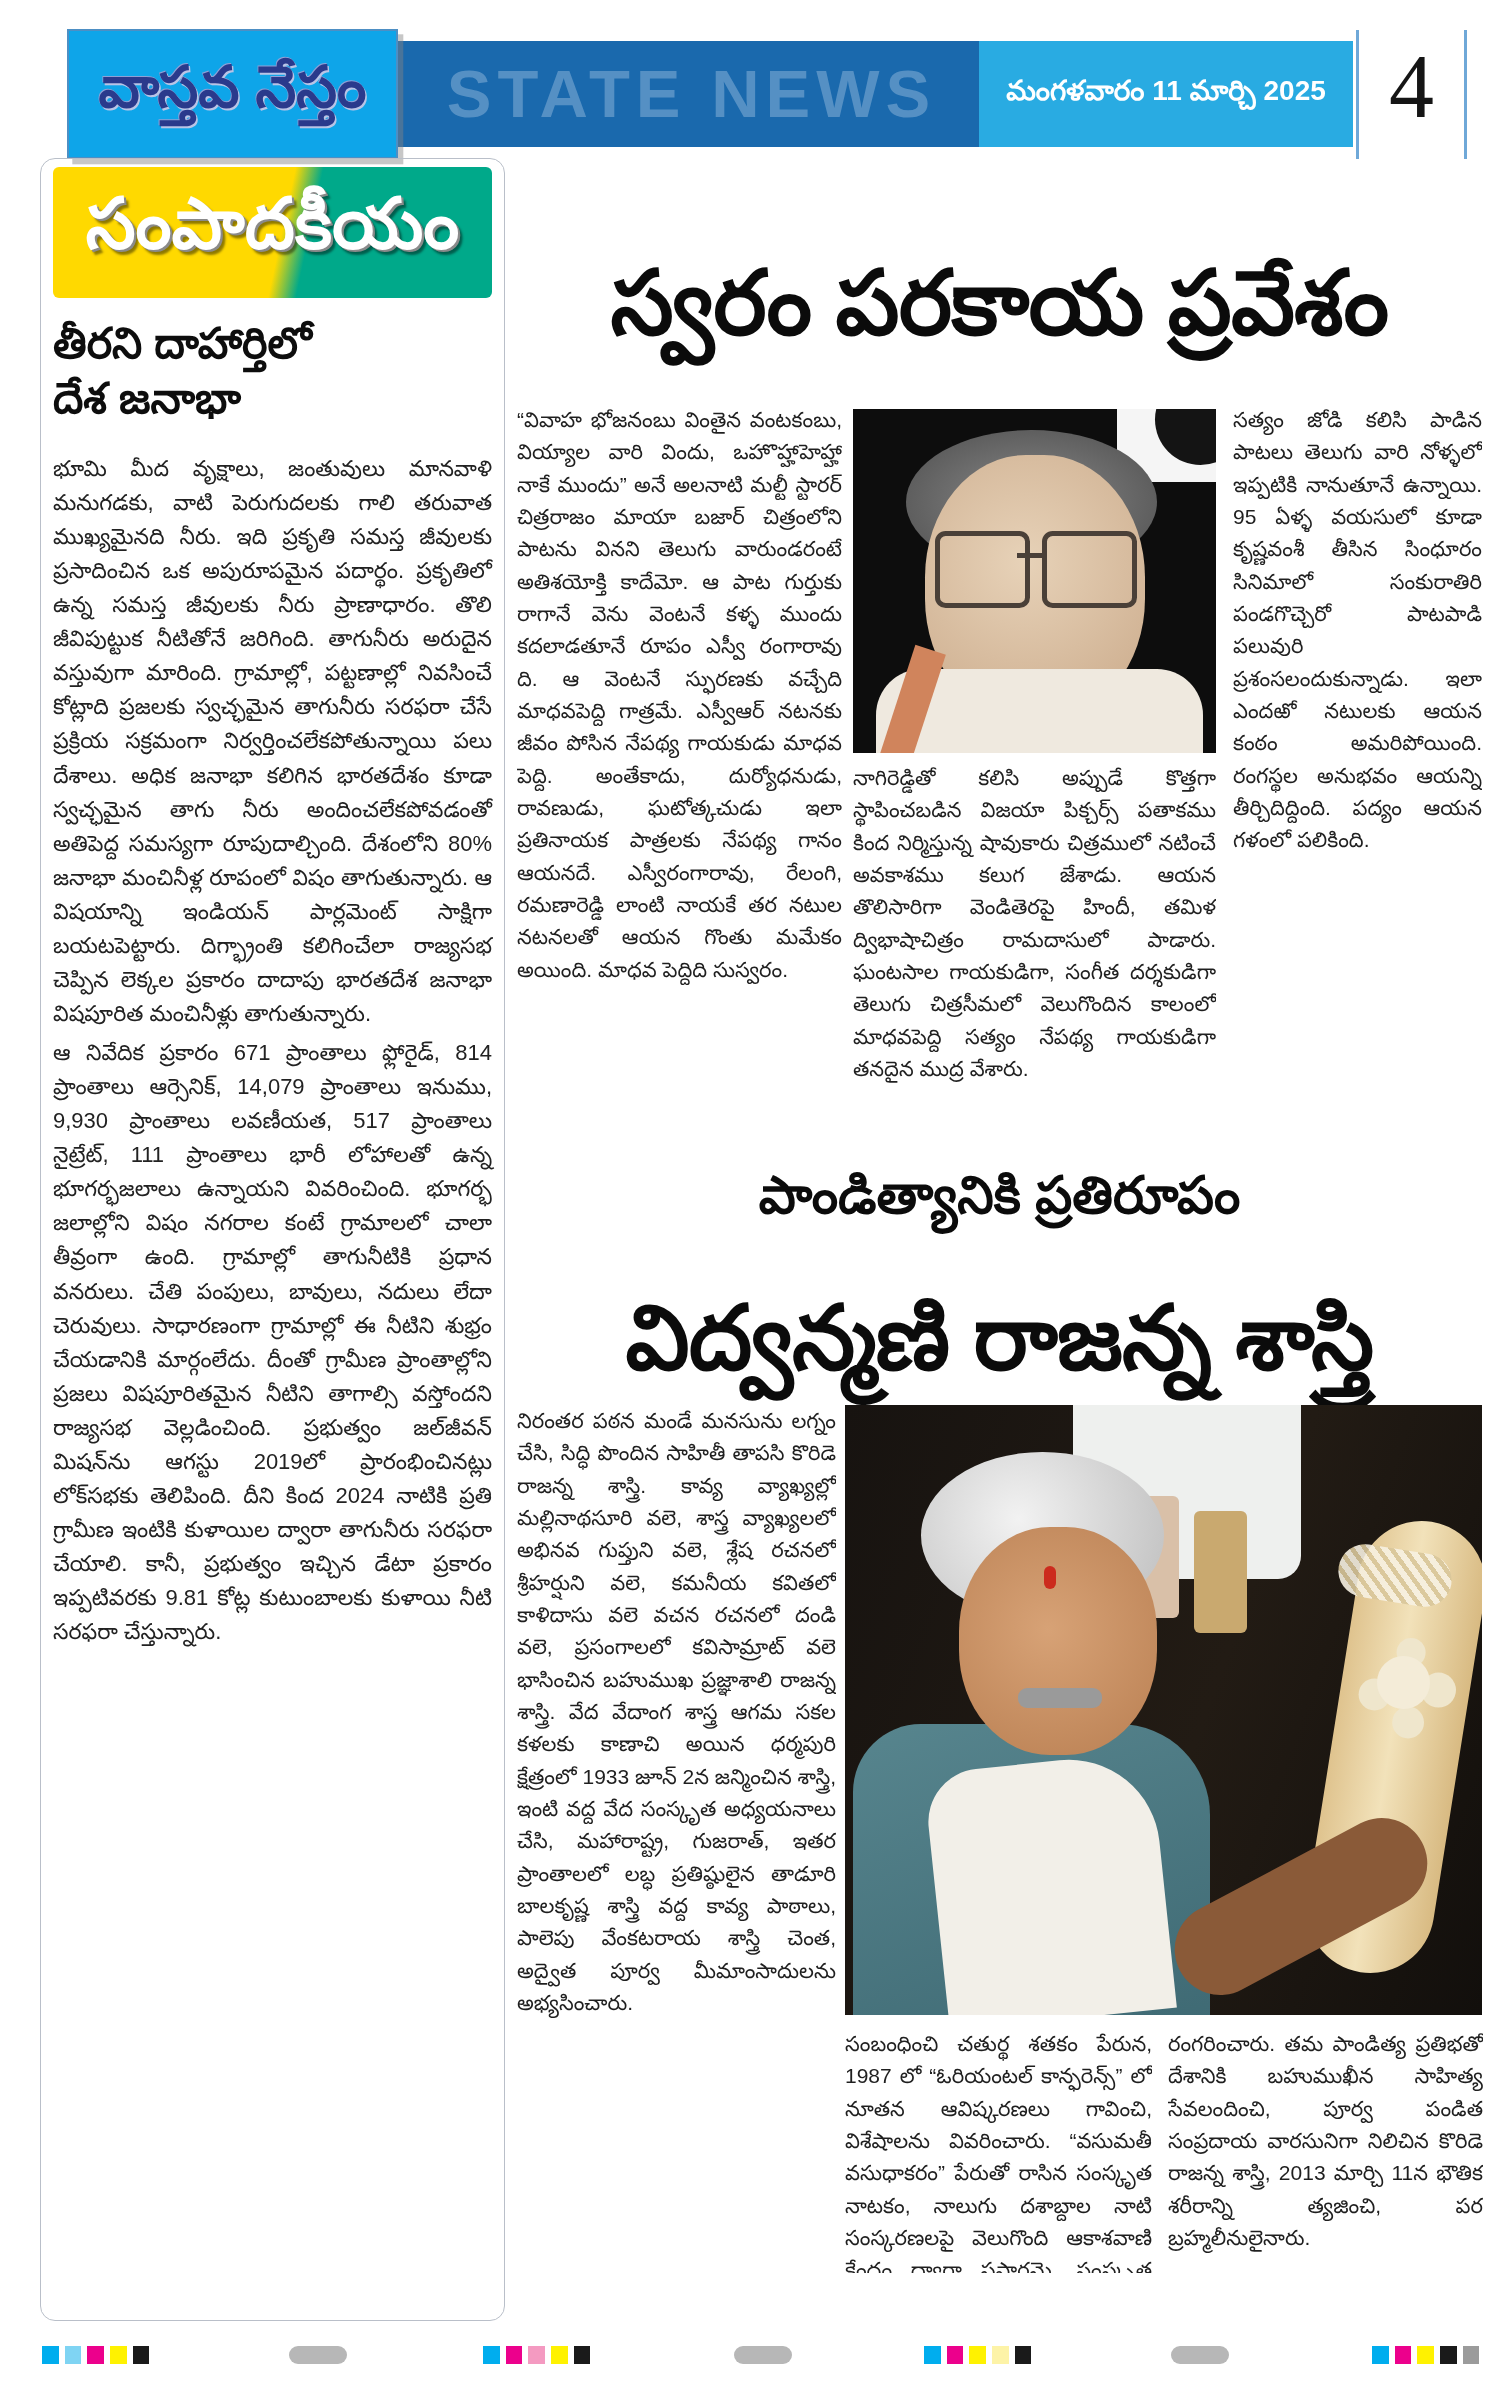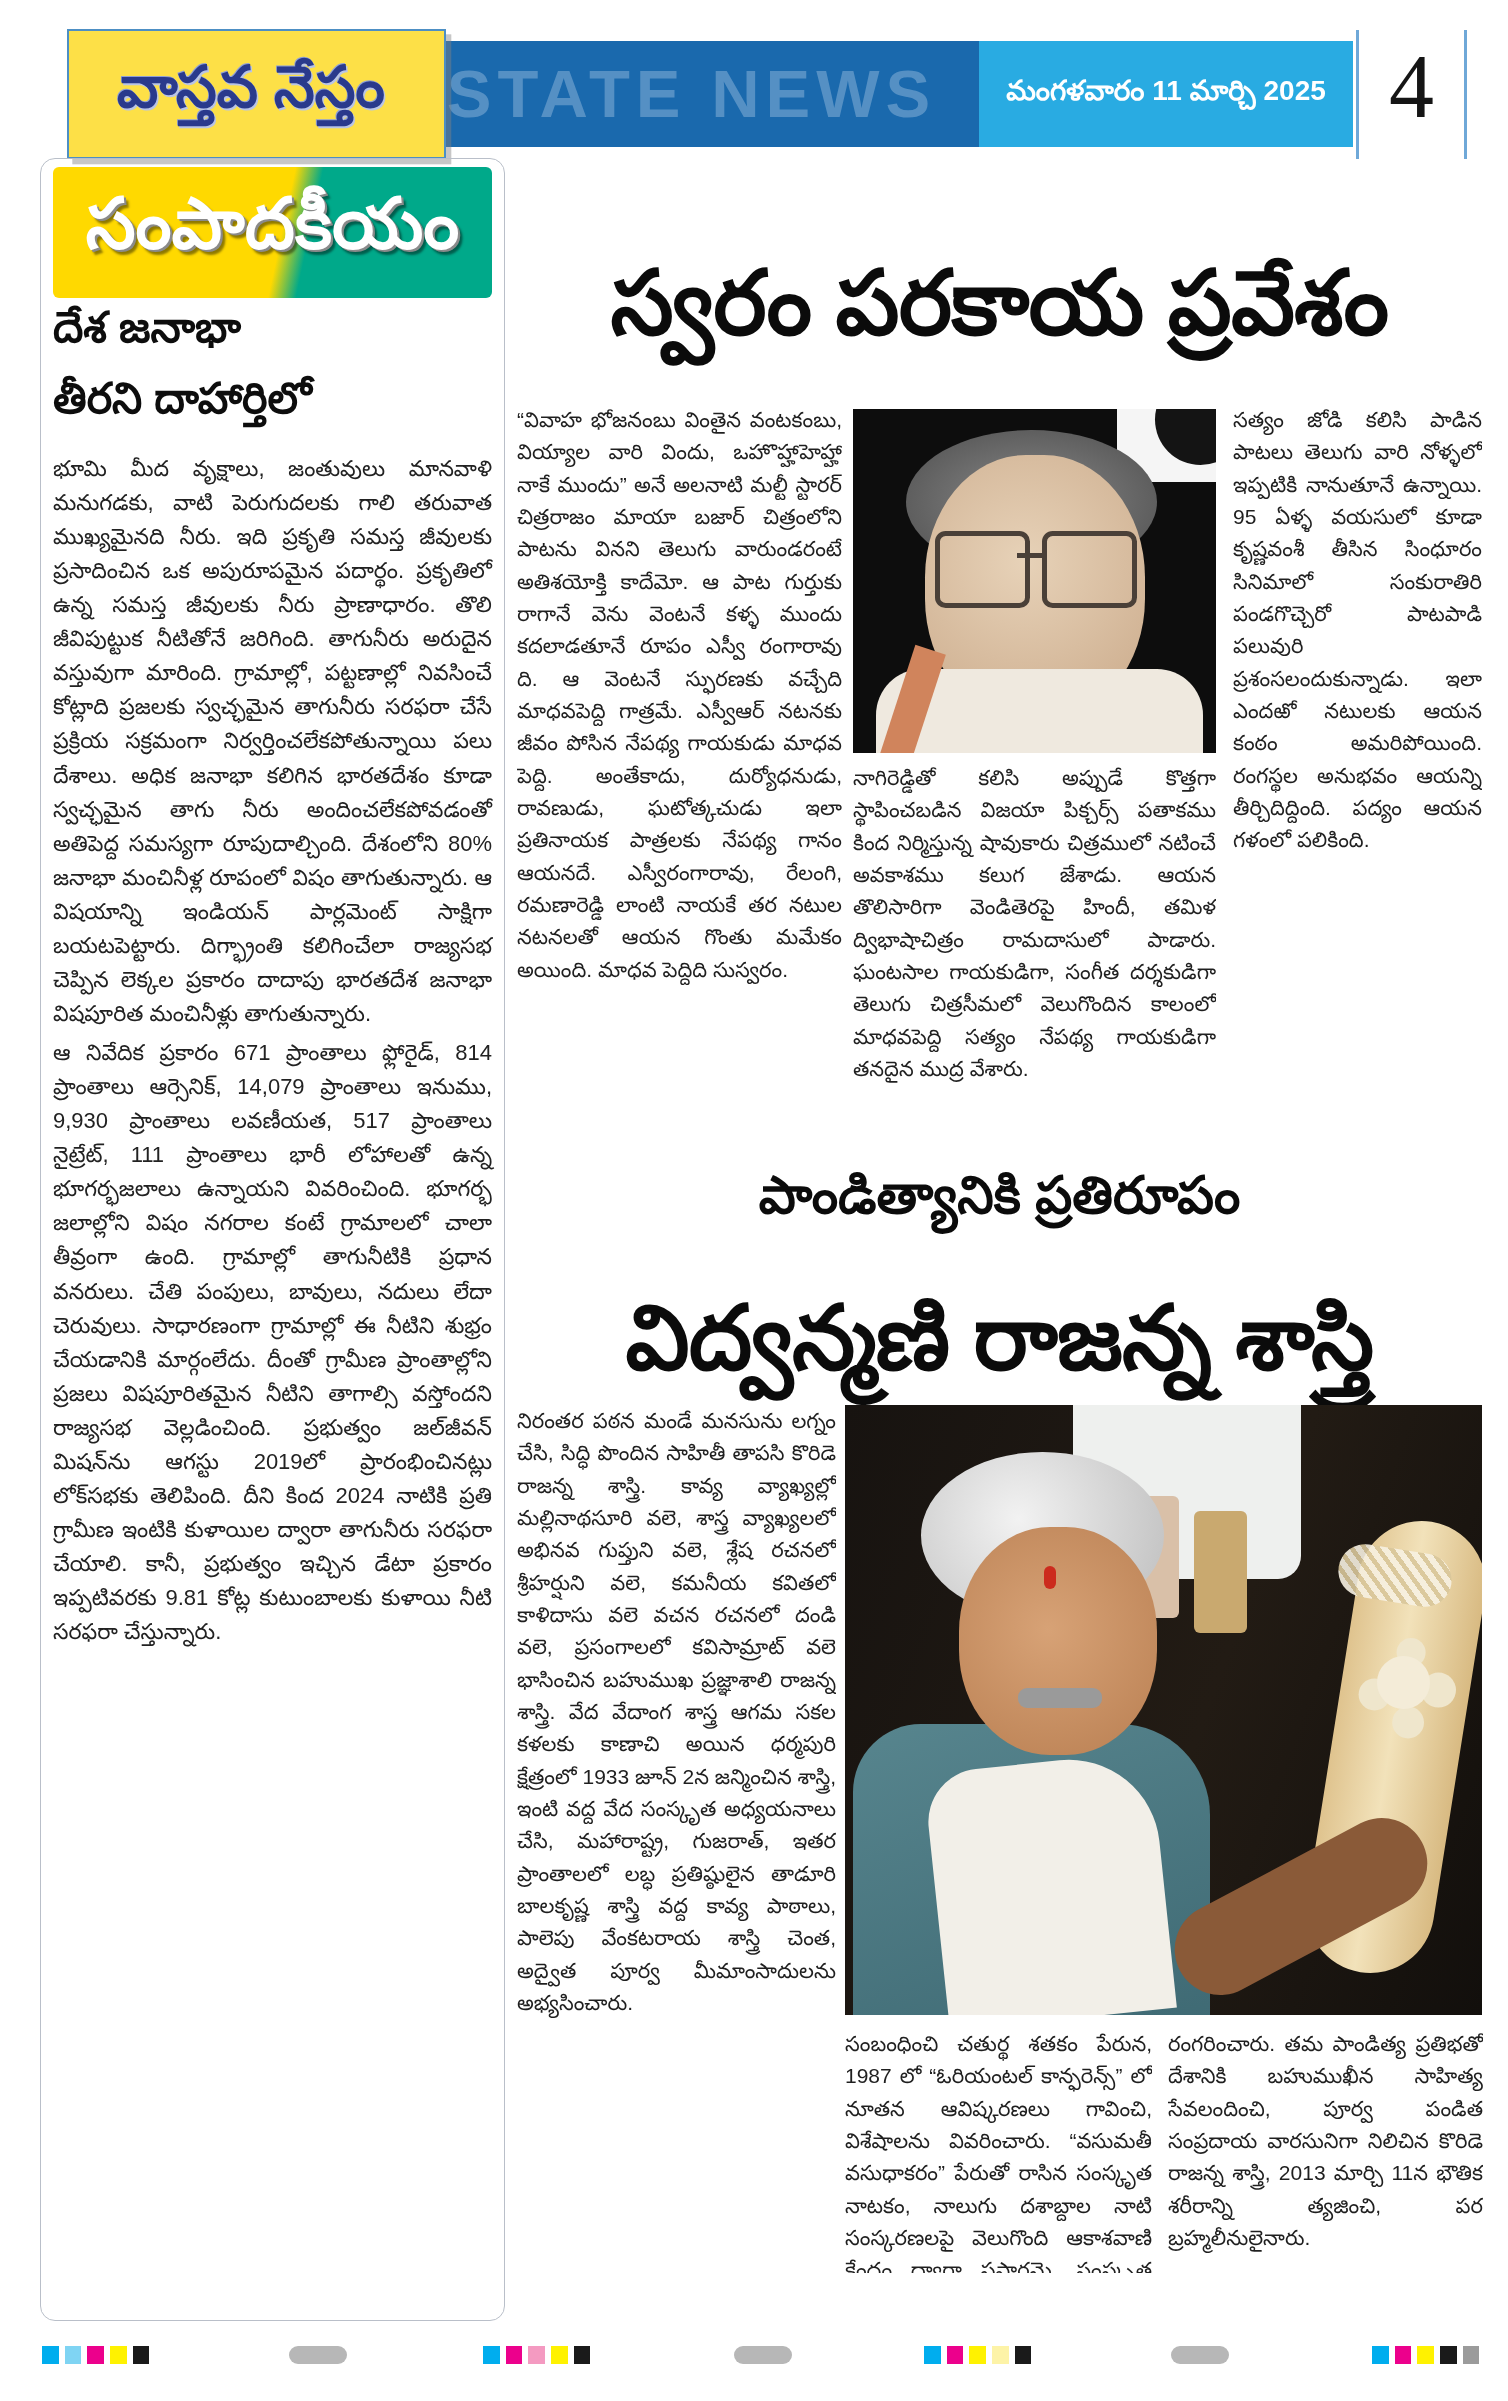--- a/index.html
+++ b/index.html
@@ -8,23 +8,23 @@
   
   .hdr-bar-dark{position:absolute;left:67px;top:41px;width:912px;height:106px;background:#1a69ad;}
   .hdr-bar-light{position:absolute;left:979px;top:41px;width:374px;height:106px;background:#29abe2;}
   .state-news{position:absolute;left:410px;top:44px;width:563px;height:100px;line-height:100px;
       text-align:center;font-size:67px;font-weight:bold;letter-spacing:6px;color:#5590c4;}
   .hdr-date{position:absolute;left:979px;top:41px;width:374px;height:106px;display:flex;
       align-items:center;justify-content:center;font-size:28px;font-weight:bold;color:#ffffff;}
   .pagenum-box{position:absolute;left:1356px;top:30px;width:105px;height:129px;background:#fff;
       border-left:3px solid #6fa8d8;border-right:3px solid #6fa8d8;display:flex;justify-content:center;}
   .pagenum-box span{font-family:"Liberation Serif",serif;font-size:90px;line-height:114px;color:#151515;}
-  .logo-box{position:absolute;left:67px;top:29px;width:327px;height:126px;background:#fde047;
+  .logo-box{position:absolute;left:67px;top:29px;width:327px;height:126px;background:#0ea5e9;
       border:2.3px solid #4d8fc4;box-shadow:5.3px 5.3px 0 rgba(130,130,130,.45);display:flex;
-      align-items:center;padding-left:48px;}
+      align-items:center;justify-content:center;}
   .logo-text{font-size:58px;font-weight:bold;color:#2a3a8c;
       text-shadow:1.5px 1.5px 0 #b9c4e6, -0.8px -0.8px 0 #8fa0d6;}
   
   .edit-box{position:absolute;left:40px;top:158px;width:465px;height:2163px;box-sizing:border-box;
       border:1.5px solid #b9bfc9;border-radius:15px;padding:7.6px 12px;overflow:hidden;}
   .edit-banner{height:131px;border-radius:6px;display:flex;align-items:center;justify-content:center;
       background:linear-gradient(102deg,#ffd900 0%,#ffd900 52%,#00a98a 58%,#00a98a 100%);}
   .edit-banner span{font-size:71px;font-weight:bold;color:#ffffff;
       text-shadow:2.3px 2.3px 0 #8a8a8a,4.6px 4.6px 2.3px rgba(0,0,0,.45);}
   .edit-title{margin-top:20px;font-size:43px;font-weight:bold;line-height:1.18;color:#0d0d0d;}
@@ -91,22 +91,22 @@
     <span>4</span>
   </div>
   <div class="logo-box">
     <span class="logo-text">వాస్తవ నేస్తం</span>
   </div>
 
   <div class="edit-box">
     <div class="edit-banner">
       <span>సంపాదకీయం</span>
     </div>
+    <div class="edit-title">తీరని దాహార్తిలో</div>
     <div class="edit-title" style="margin-top:4.6px;">దేశ జనాభా</div>
-    <div class="edit-title">తీరని దాహార్తిలో</div>
     <div class="edit-body">
       <p>భూమి మీద వృక్షాలు, జంతువులు మానవాళి మనుగడకు, వాటి పెరుగుదలకు గాలి తరువాత ముఖ్యమైనది నీరు. ఇది ప్రకృతి సమస్త జీవులకు ప్రసాదించిన ఒక అపురూపమైన పదార్థం. ప్రకృతిలో ఉన్న సమస్త జీవులకు నీరు ప్రాణాధారం. తొలి జీవిపుట్టుక నీటితోనే జరిగింది. తాగునీరు అరుదైన వస్తువుగా మారింది. గ్రామాల్లో, పట్టణాల్లో నివసించే కోట్లాది ప్రజలకు స్వచ్ఛమైన తాగునీరు సరఫరా చేసే ప్రక్రియ సక్రమంగా నిర్వర్తించలేకపోతున్నాయి పలు దేశాలు. అధిక జనాభా కలిగిన భారతదేశం కూడా స్వచ్ఛమైన తాగు నీరు అందించలేకపోవడంతో అతిపెద్ద సమస్యగా రూపుదాల్చింది. దేశంలోని 80% జనాభా మంచినీళ్ల రూపంలో విషం తాగుతున్నారు. ఆ విషయాన్ని ఇండియన్ పార్లమెంట్ సాక్షిగా బయటపెట్టారు. దిగ్భ్రాంతి కలిగించేలా రాజ్యసభ చెప్పిన లెక్కల ప్రకారం దాదాపు భారతదేశ జనాభా విషపూరిత మంచినీళ్లు తాగుతున్నారు.</p>
       <p>ఆ నివేదిక ప్రకారం 671 ప్రాంతాలు ఫ్లోరైడ్, 814 ప్రాంతాలు ఆర్సెనిక్, 14,079 ప్రాంతాలు ఇనుము, 9,930 ప్రాంతాలు లవణీయత, 517 ప్రాంతాలు నైట్రేట్, 111 ప్రాంతాలు భారీ లోహాలతో ఉన్న భూగర్భజలాలు ఉన్నాయని వివరించింది. భూగర్భ జలాల్లోని విషం నగరాల కంటే గ్రామాలలో చాలా తీవ్రంగా ఉంది. గ్రామాల్లో తాగునీటికి ప్రధాన వనరులు. చేతి పంపులు, బావులు, నదులు లేదా చెరువులు. సాధారణంగా గ్రామాల్లో ఈ నీటిని శుభ్రం చేయడానికి మార్గంలేదు. దీంతో గ్రామీణ ప్రాంతాల్లోని ప్రజలు విషపూరితమైన నీటిని తాగాల్సి వస్తోందని రాజ్యసభ వెల్లడించింది. ప్రభుత్వం జల్‌జీవన్ మిషన్‌ను ఆగస్టు 2019లో ప్రారంభించినట్లు లోక్‌సభకు తెలిపింది. దీని కింద 2024 నాటికి ప్రతి గ్రామీణ ఇంటికి కుళాయిల ద్వారా తాగునీరు సరఫరా చేయాలి. కానీ, ప్రభుత్వం ఇచ్చిన డేటా ప్రకారం ఇప్పటివరకు 9.81 కోట్ల కుటుంబాలకు కుళాయి నీటి సరఫరా చేస్తున్నారు.</p>
     </div>
   </div>
 
   <div class="headline" style="top:252px;font-size:90px;">స్వరం పరకాయ ప్రవేశం</div>
 
   <div class="colblock" style="left:517px;top:404px;width:325px;height:707px;">“వివాహ భోజనంబు వింతైన వంటకంబు, వియ్యాల వారి విందు, ఒహొహ్హాహెహ్హా నాకే ముందు” అనే అలనాటి మల్టీ స్టారర్ చిత్రరాజం మాయా బజార్ చిత్రంలోని పాటను వినని తెలుగు వారుండరంటే అతిశయోక్తి కాదేమో. ఆ పాట గుర్తుకు రాగానే వెను వెంటనే కళ్ళ ముందు కదలాడతూనే రూపం ఎస్వీ రంగారావు ది. ఆ వెంటనే స్ఫురణకు వచ్చేది మాధవపెద్ది గాత్రమే. ఎస్వీఆర్ నటనకు జీవం పోసిన నేపథ్య గాయకుడు మాధవ పెద్ది. అంతేకాదు, దుర్యోధనుడు, రావణుడు, ఘటోత్కచుడు ఇలా ప్రతినాయక పాత్రలకు నేపథ్య గానం ఆయనదే. ఎస్వీరంగారావు, రేలంగి, రమణారెడ్డి లాంటి నాయకే తర నటుల నటనలతో ఆయన గొంతు మమేకం అయింది. మాధవ పెద్దిది సుస్వరం.</div>
 

